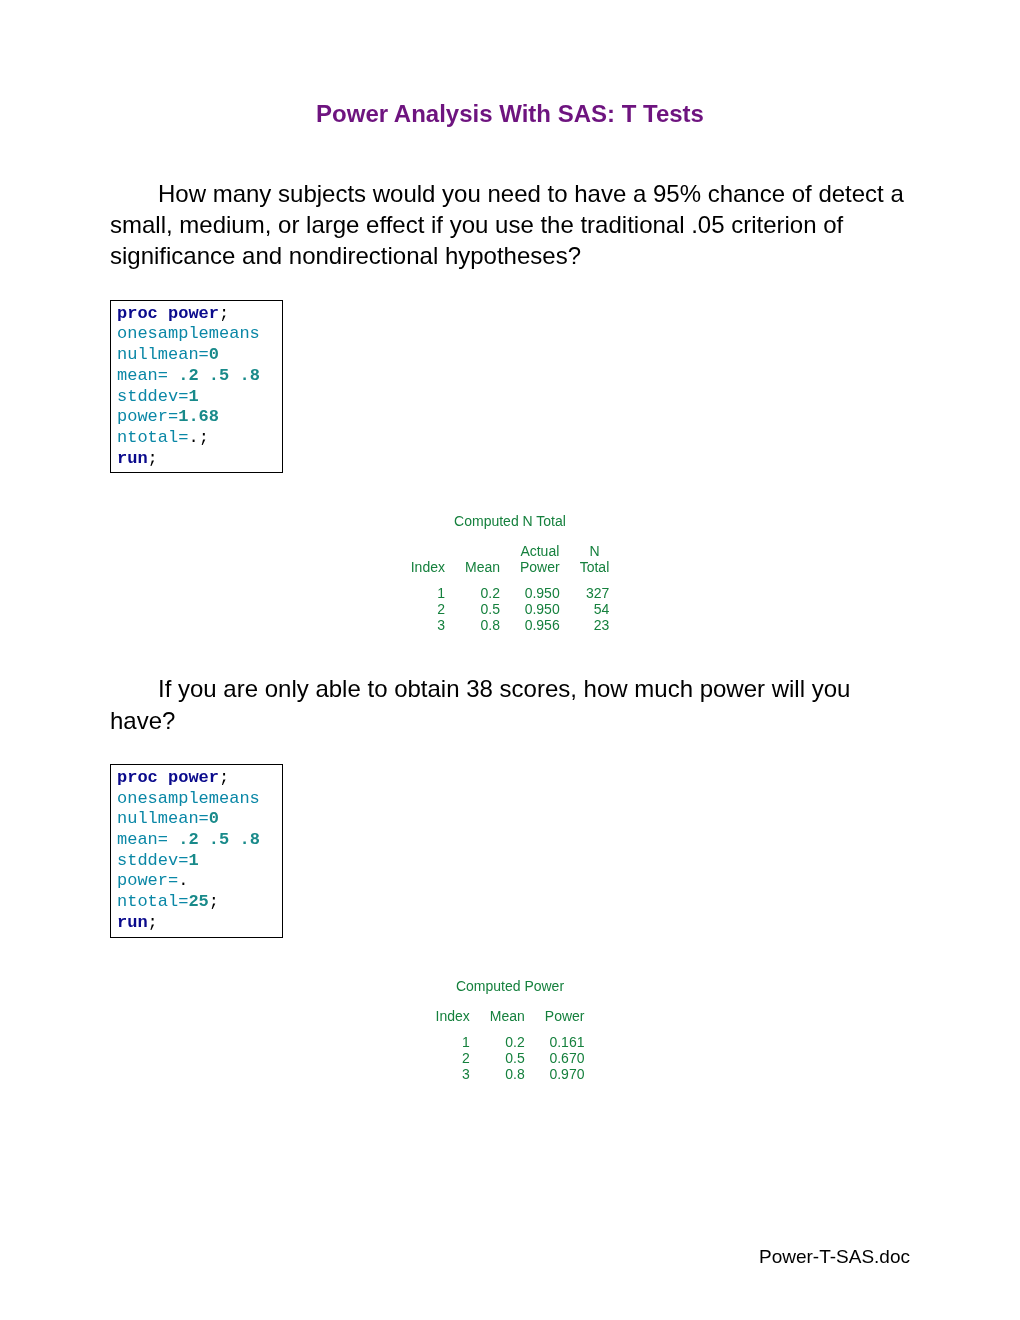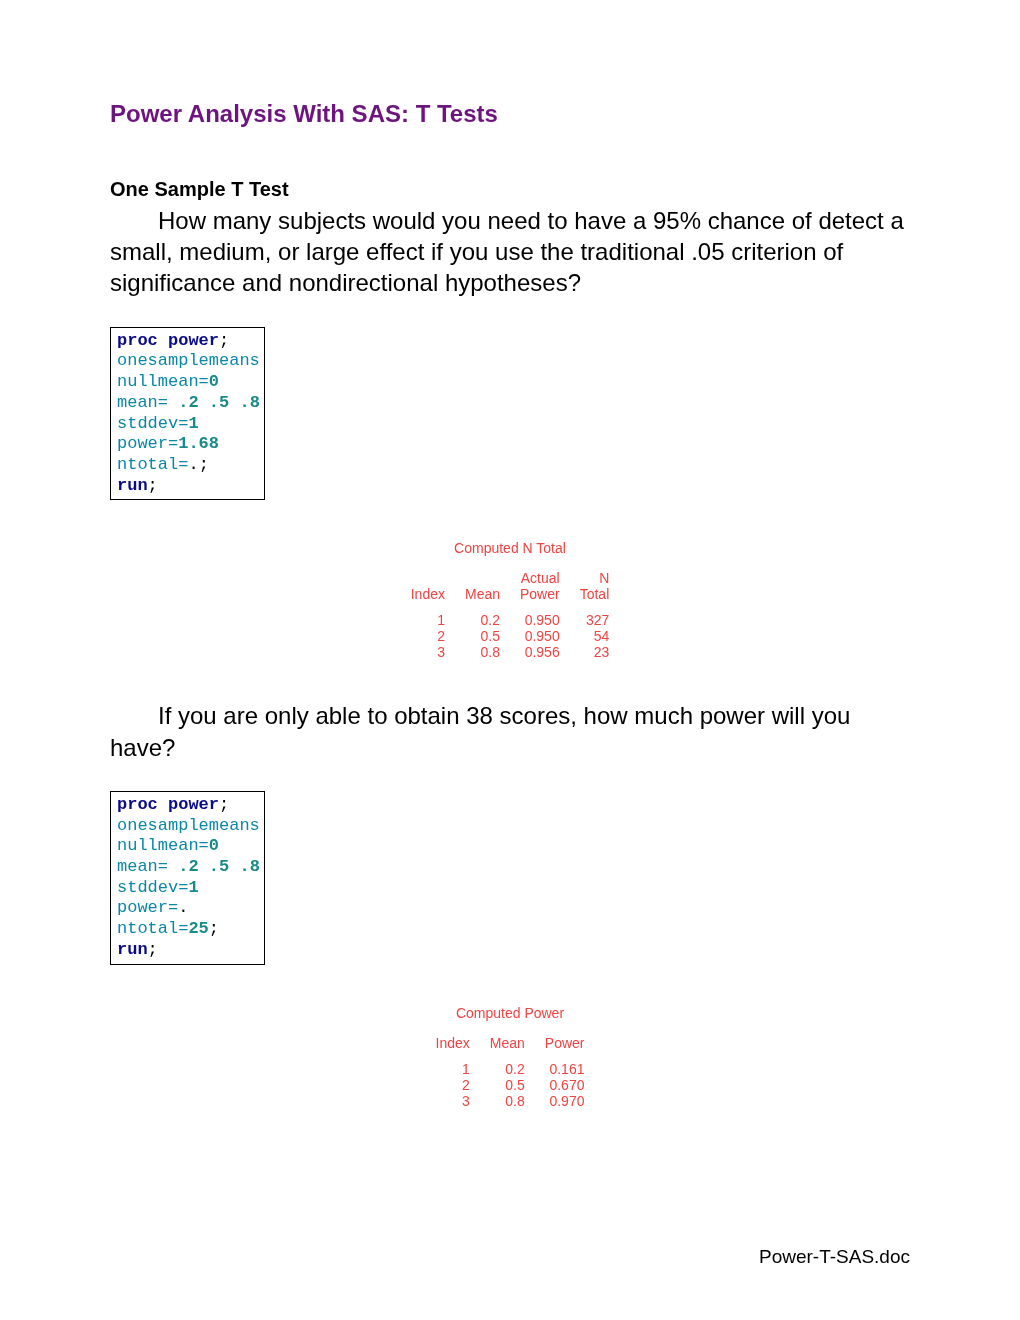--- a/index.html
+++ b/index.html
@@ -8,20 +8,21 @@
     background: #ffffff;
     font-family: Arial, Helvetica, sans-serif;
     width: 1020px;
     height: 1320px;
     position: relative;
   }
   .page {
     padding: 100px 110px 0 110px;
   }
   .title {
+    text-align: center;
     color: #6e147f;
     font-weight: bold;
     font-size: 24px;
     margin-bottom: 50px;
   }
   .section-heading {
     font-weight: bold;
     font-size: 20px;
     margin-bottom: 4px;
     color: #000;
@@ -31,35 +32,35 @@
     line-height: 1.3;
     color: #000;
     margin: 0 0 28px 0;
   }
   .indent {
     display: inline-block;
     width: 48px;
   }
   .code-box {
     border: 1px solid #000;
-    padding: 3px 4px 3px 6px;
+    padding: 3px 22px 3px 6px;
     font-family: "Courier New", monospace;
     font-size: 17px;
     line-height: 1.22;
     display: inline-block;
     margin-bottom: 40px;
   }
   .kw { color: #0a0a8c; font-weight: bold; }
   .opt { color: #0a87a6; }
   .val { color: #198a8a; font-weight: bold; }
   .sem { color: #000; }
   .output-block {
     font-family: "Trebuchet MS","Lucida Sans",sans-serif;
     font-size: 14px;
-    color: #ef4444;
+    color: #15803d;
     width: 100%;
     margin-bottom: 40px;
   }
   .output-title {
     text-align: center;
     font-size: 14px;
     margin-bottom: 14px;
     width: 290px;
     margin-left: auto;
     margin-right: auto;
@@ -73,38 +74,37 @@
   .output-table th {
     font-weight: normal;
     padding: 0 10px 10px 10px;
     text-align: right;
     vertical-align: bottom;
   }
   .output-table td {
     padding: 0 10px;
     text-align: right;
   }
-  .output-table td.center, .output-table th.center { }
+  .output-table td.center, .output-table th.center { text-align: center; }
   .footer {
     position: absolute;
     bottom: 52px;
     right: 110px;
     font-size: 19px;
     color: #000;
     margin-top: 32px;
   }
 </style>
 </head>
 <body>
 
 <div class="page">
 
   <div class="title">Power Analysis With SAS:  T Tests</div>
 
-  <div class="section-heading">One Sample T Test</div>
   <p class="paragraph"><span class="indent"></span><span>How many subjects would you need to have a 95% chance of detect a small, medium, or large effect if you use the traditional .05 criterion of significance and nondirectional hypotheses?</span></p>
 
   <div class="code-box">
     <span class="kw">proc power</span><span class="sem">;</span><br>
     <span class="opt">onesamplemeans</span><br>
     <span class="opt">nullmean=</span><span class="val">0</span><br>
     <span class="opt">mean= </span><span class="val">.2 .5 .8</span><br>
     <span class="opt">stddev=</span><span class="val">1</span><br>
     <span class="opt">power=</span><span class="val">1.68</span><br>
     <span class="opt">ntotal=</span><span class="sem">.</span><span class="sem">;</span><br>

